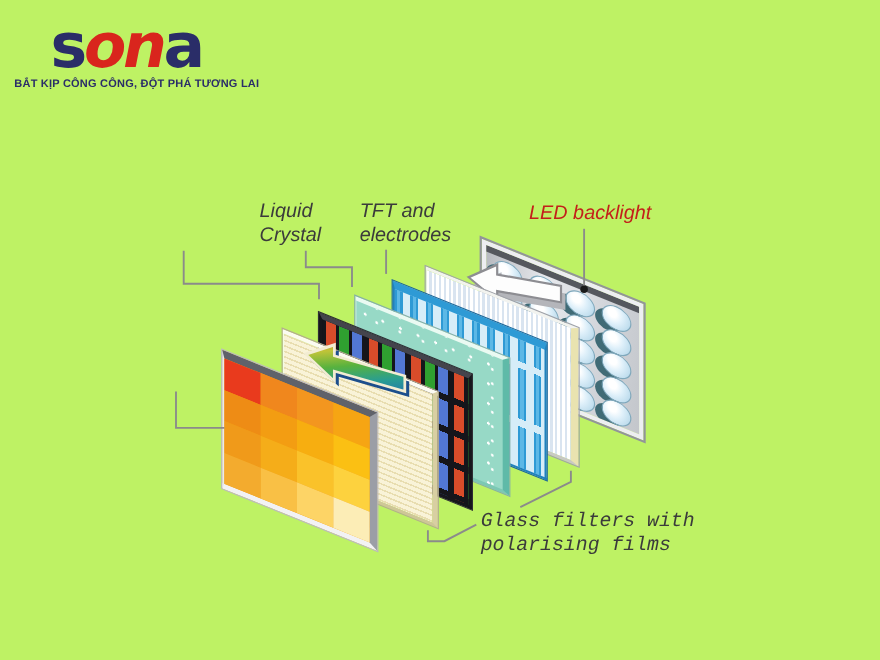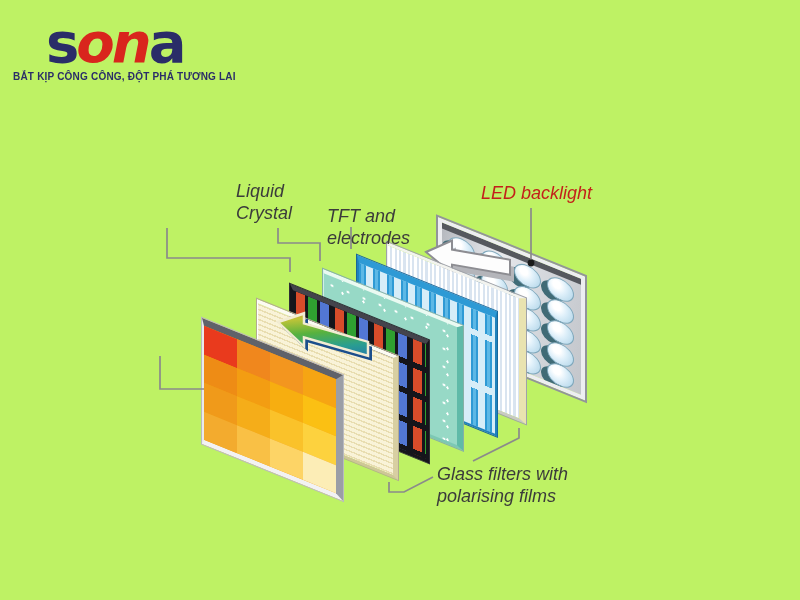--- a/index.html
+++ b/index.html
@@ -79,24 +79,24 @@
 
   
   #leaders { position:absolute; left:0; top:0; z-index:20; pointer-events:none; }
   .leader { stroke:var(--c-leader); stroke-width:1.7; fill:none; }
 
   
   .lbl { position:absolute; z-index:21; font:italic 18px/1.22 "Liberation Sans", sans-serif;
          color:var(--c-label); white-space:pre-line; }
   .lbl-colour { left:144px; top:181px; }
   .lbl-liquid { left:236px; top:181px; }
-  .lbl-tft    { left:327px; top:181px;margin-top:25px; }
+  .lbl-tft    { left:327px; top:181px; }
   .lbl-led    { left:481px; top:183px; font-weight:normal; color:var(--c-led_label); }
   .lbl-cover  { left:143px; top:312px; }
-  .lbl-glass  { left:437px; top:464px; }
+  .lbl-glass  { left:437px; top:464px;font-family:Liberation Mono, monospace; }
 </style>
 </head>
 <body>
 
 <div id="stage">
 
   <div>
     <div class="brand"><span>s</span><span class="mid">on</span><span>a</span></div>
     <div class="tagline">BẮT KỊP CÔNG CÔNG, ĐỘT PHÁ TƯƠNG LAI</div>
   </div>

